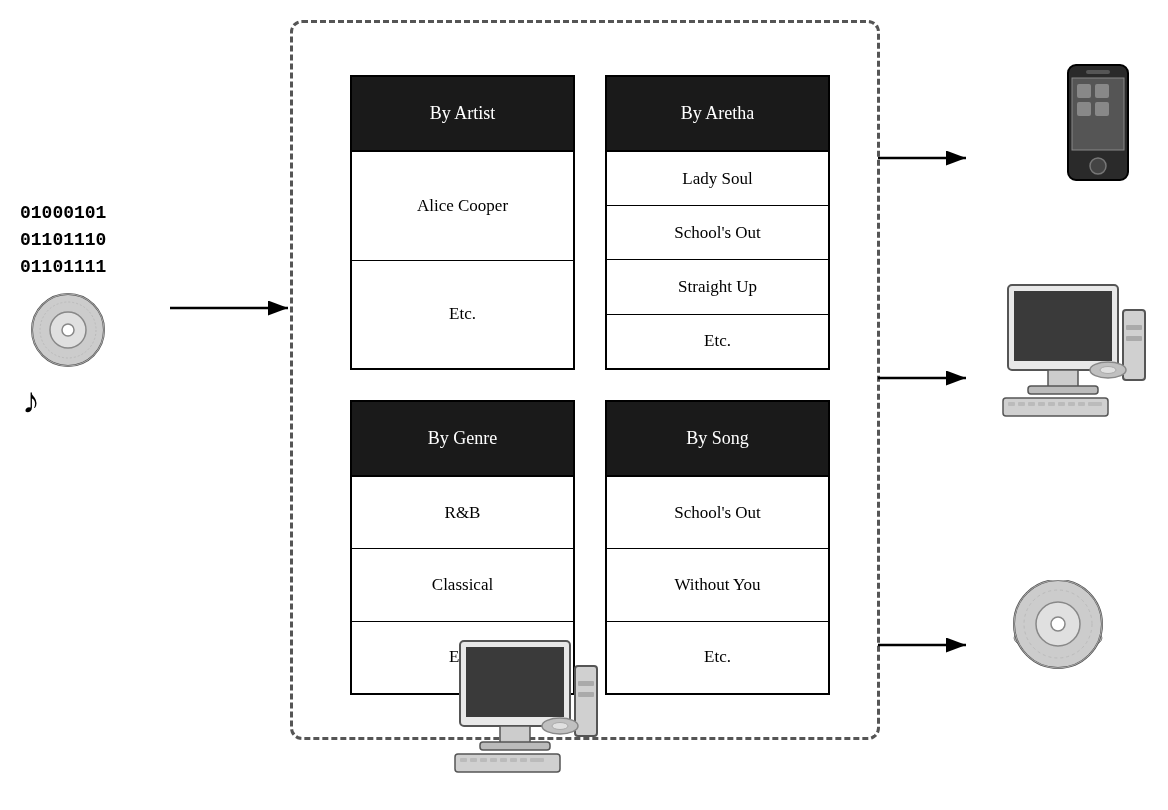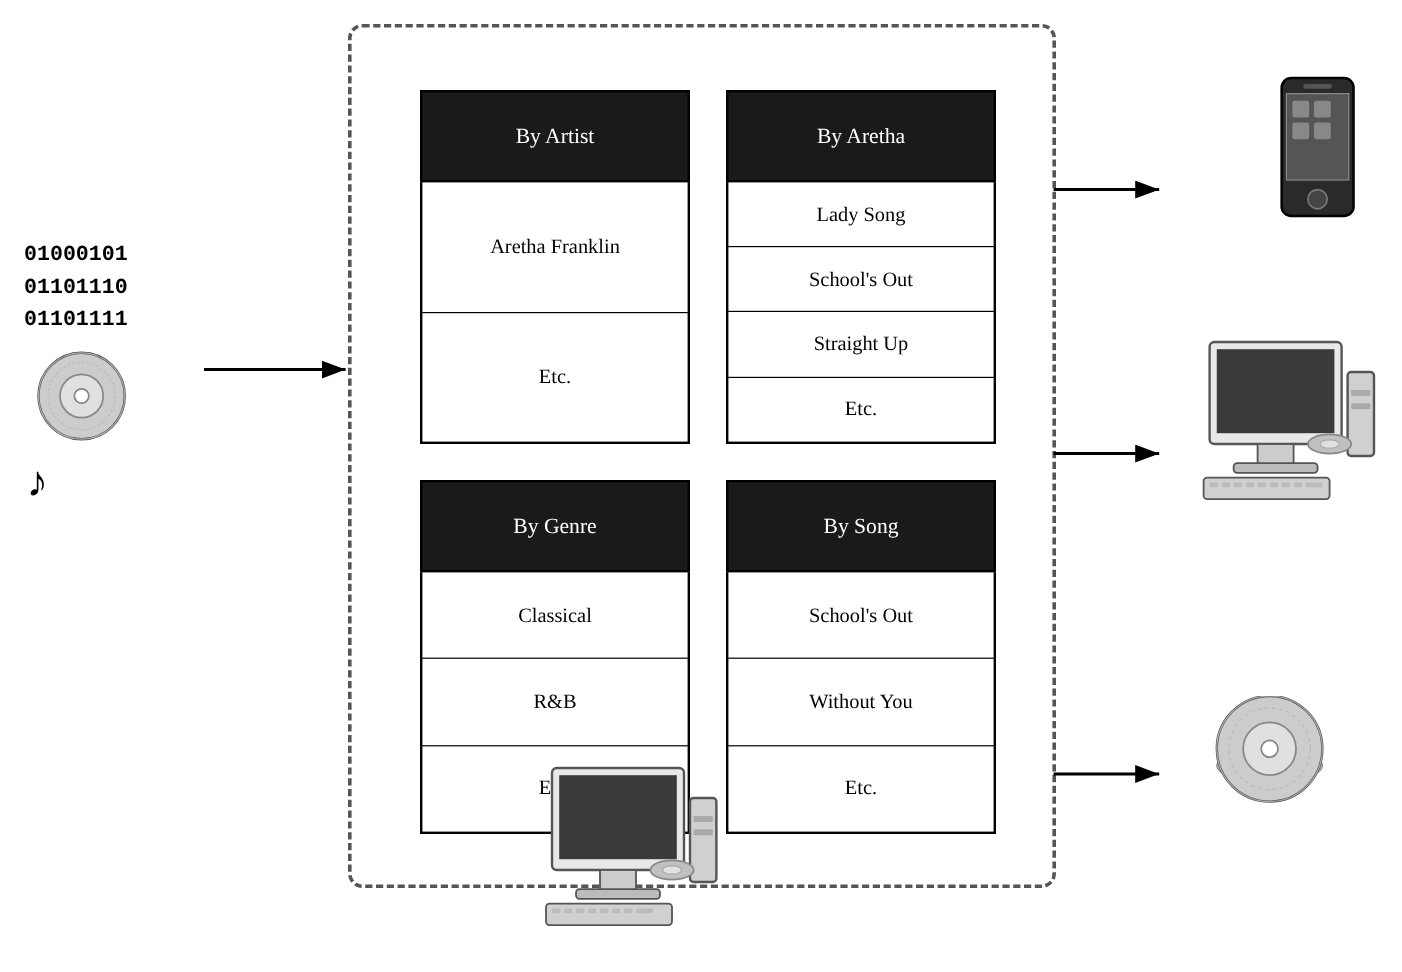--- a/index.html
+++ b/index.html
@@ -147,37 +147,37 @@
   <div class="tables-grid">
 
     <table class="music-table">
       <thead>
         <tr>
           <th>By Artist</th>
         </tr>
       </thead>
       <tbody>
         <tr>
-            <td>Aretha Franklin</td>
+            <td>Alice Cooper</td>
           </tr>
         <tr>
             <td>Etc.</td>
           </tr>
       </tbody>
     </table>
 
     <table class="music-table">
       <thead>
         <tr>
           <th>By Aretha</th>
         </tr>
       </thead>
       <tbody>
         <tr>
-            <td>Lady Song</td>
+            <td>Lady Soul</td>
           </tr>
         <tr>
             <td>School's Out</td>
           </tr>
         <tr>
             <td>Straight Up</td>
           </tr>
         <tr>
             <td>Etc.</td>
           </tr>
@@ -185,24 +185,24 @@
     </table>
 
     <table class="music-table">
       <thead>
         <tr>
           <th>By Genre</th>
         </tr>
       </thead>
       <tbody>
         <tr>
+            <td>R&amp;B</td>
+          </tr>
+        <tr>
             <td>Classical</td>
-          </tr>
-        <tr>
-            <td>R&amp;B</td>
           </tr>
         <tr>
             <td>Etc.</td>
           </tr>
       </tbody>
     </table>
 
     <table class="music-table">
       <thead>
         <tr>

